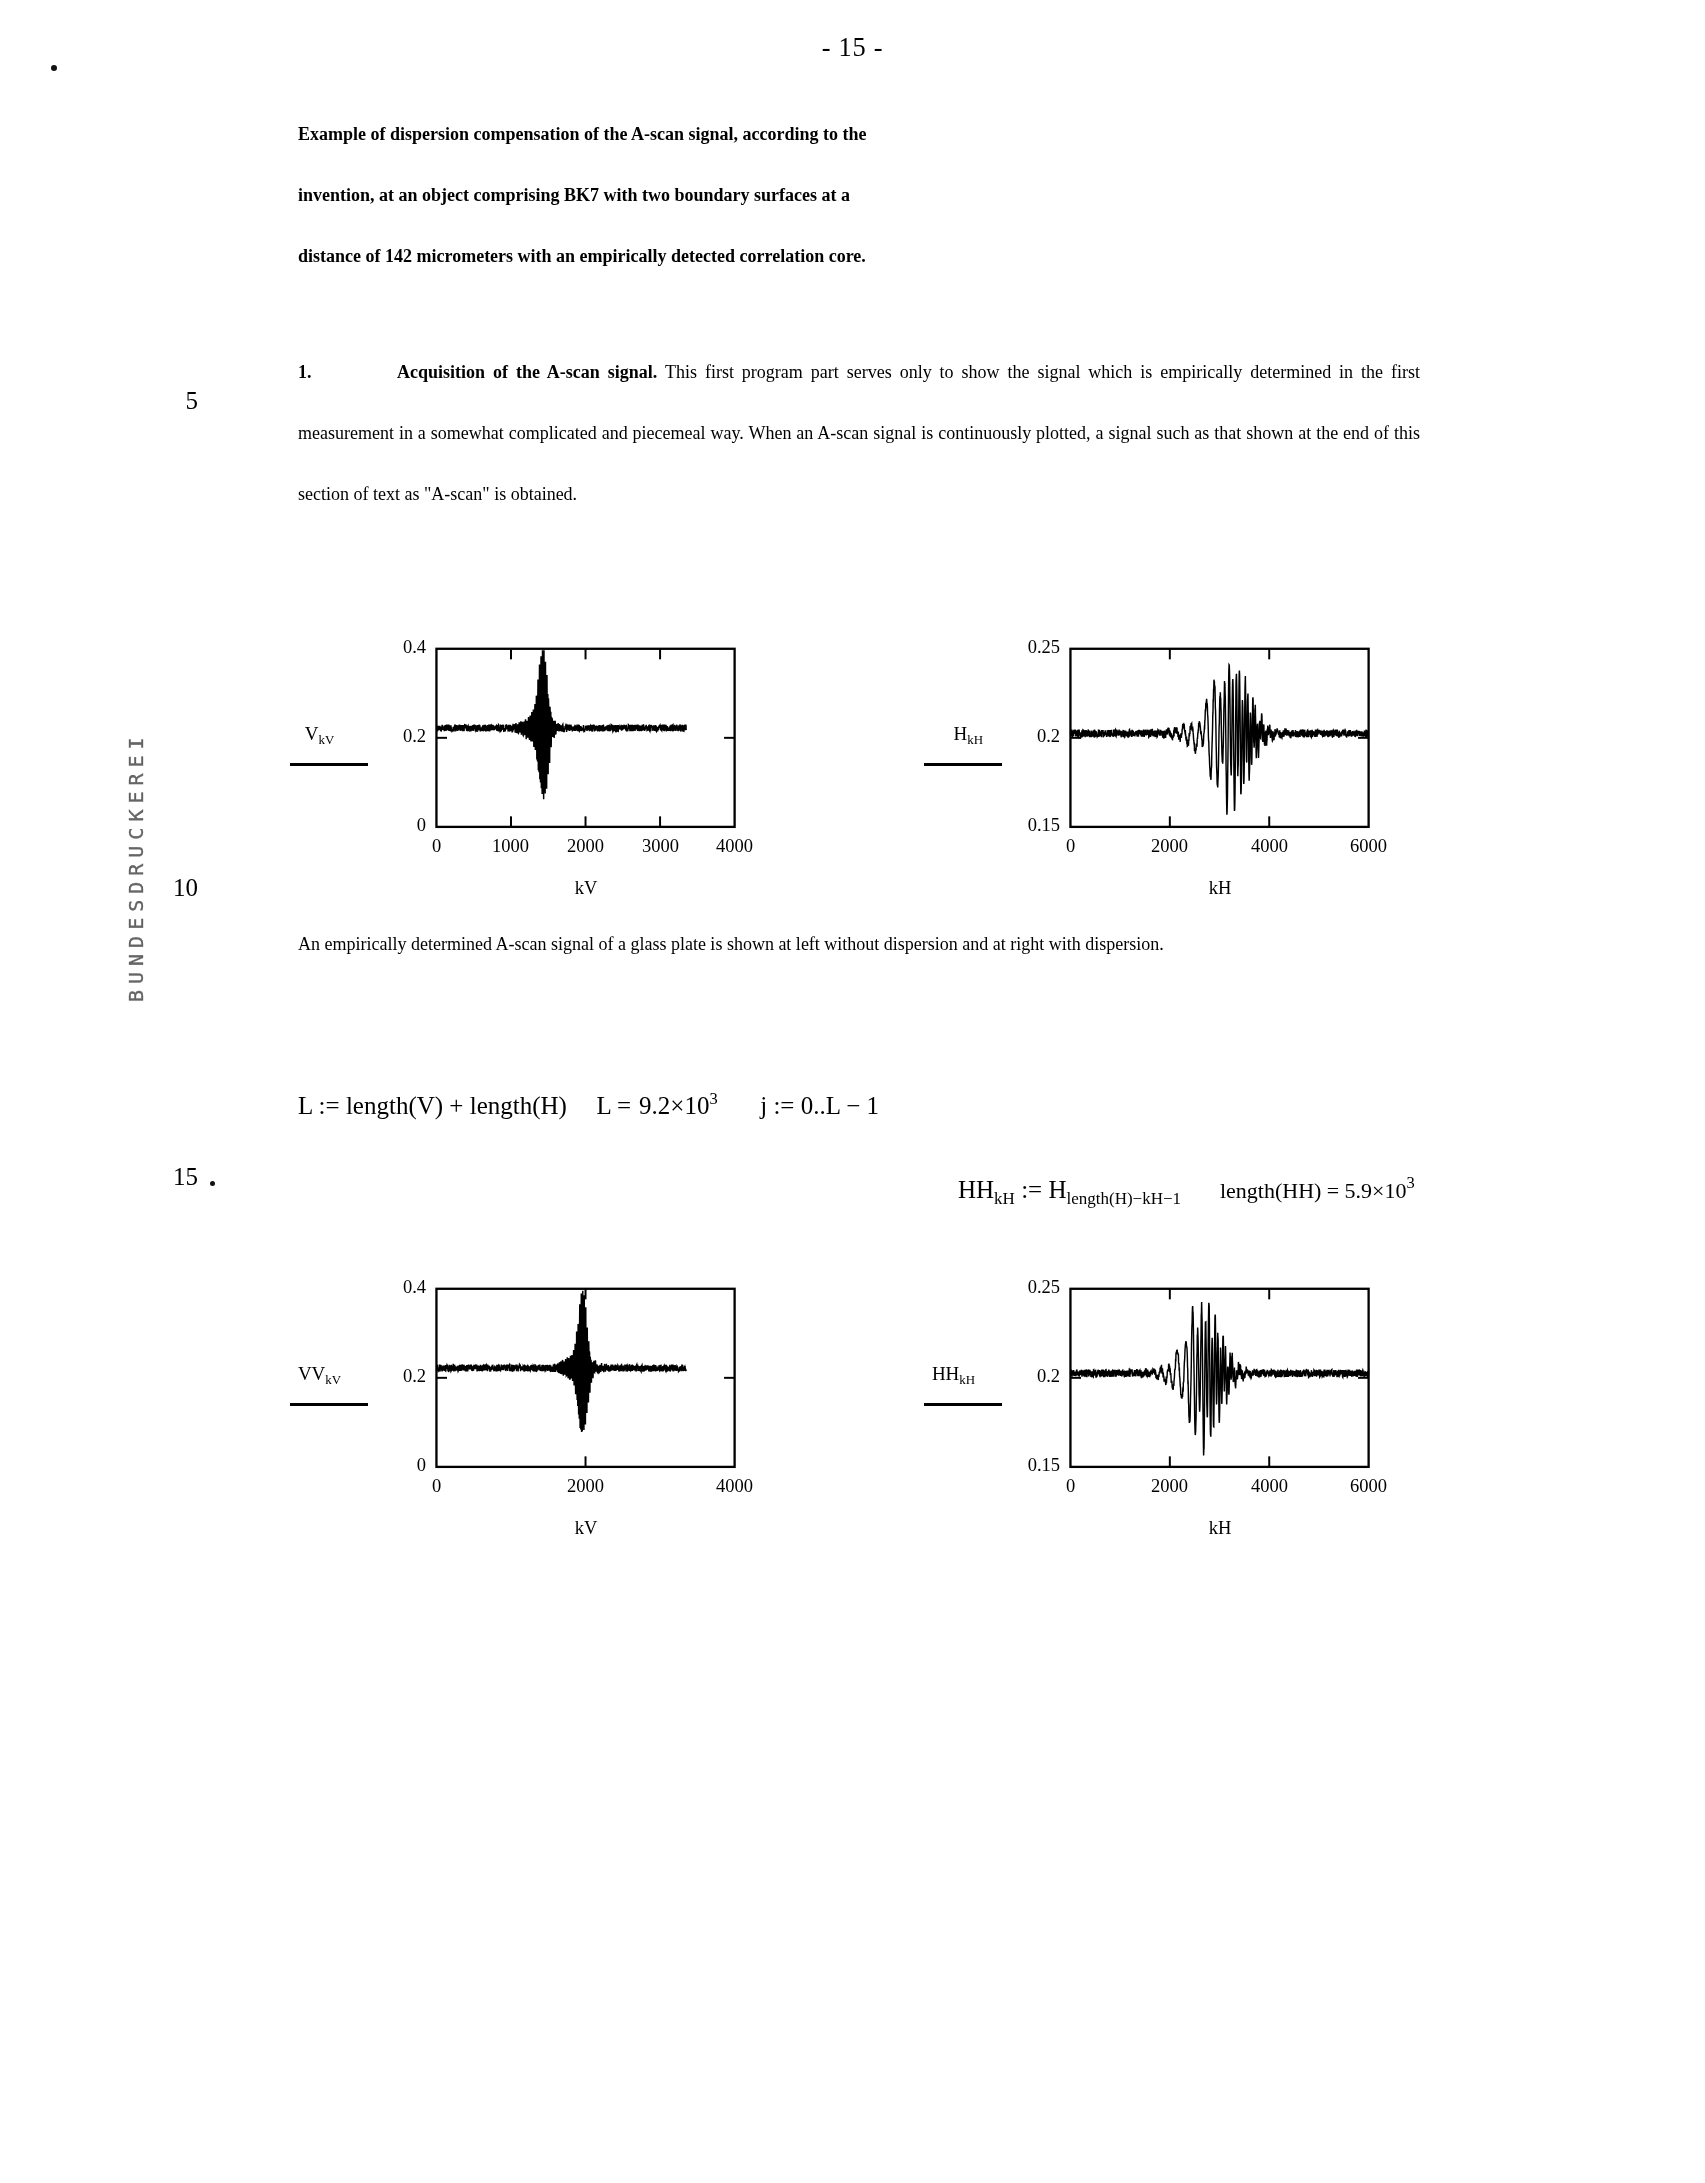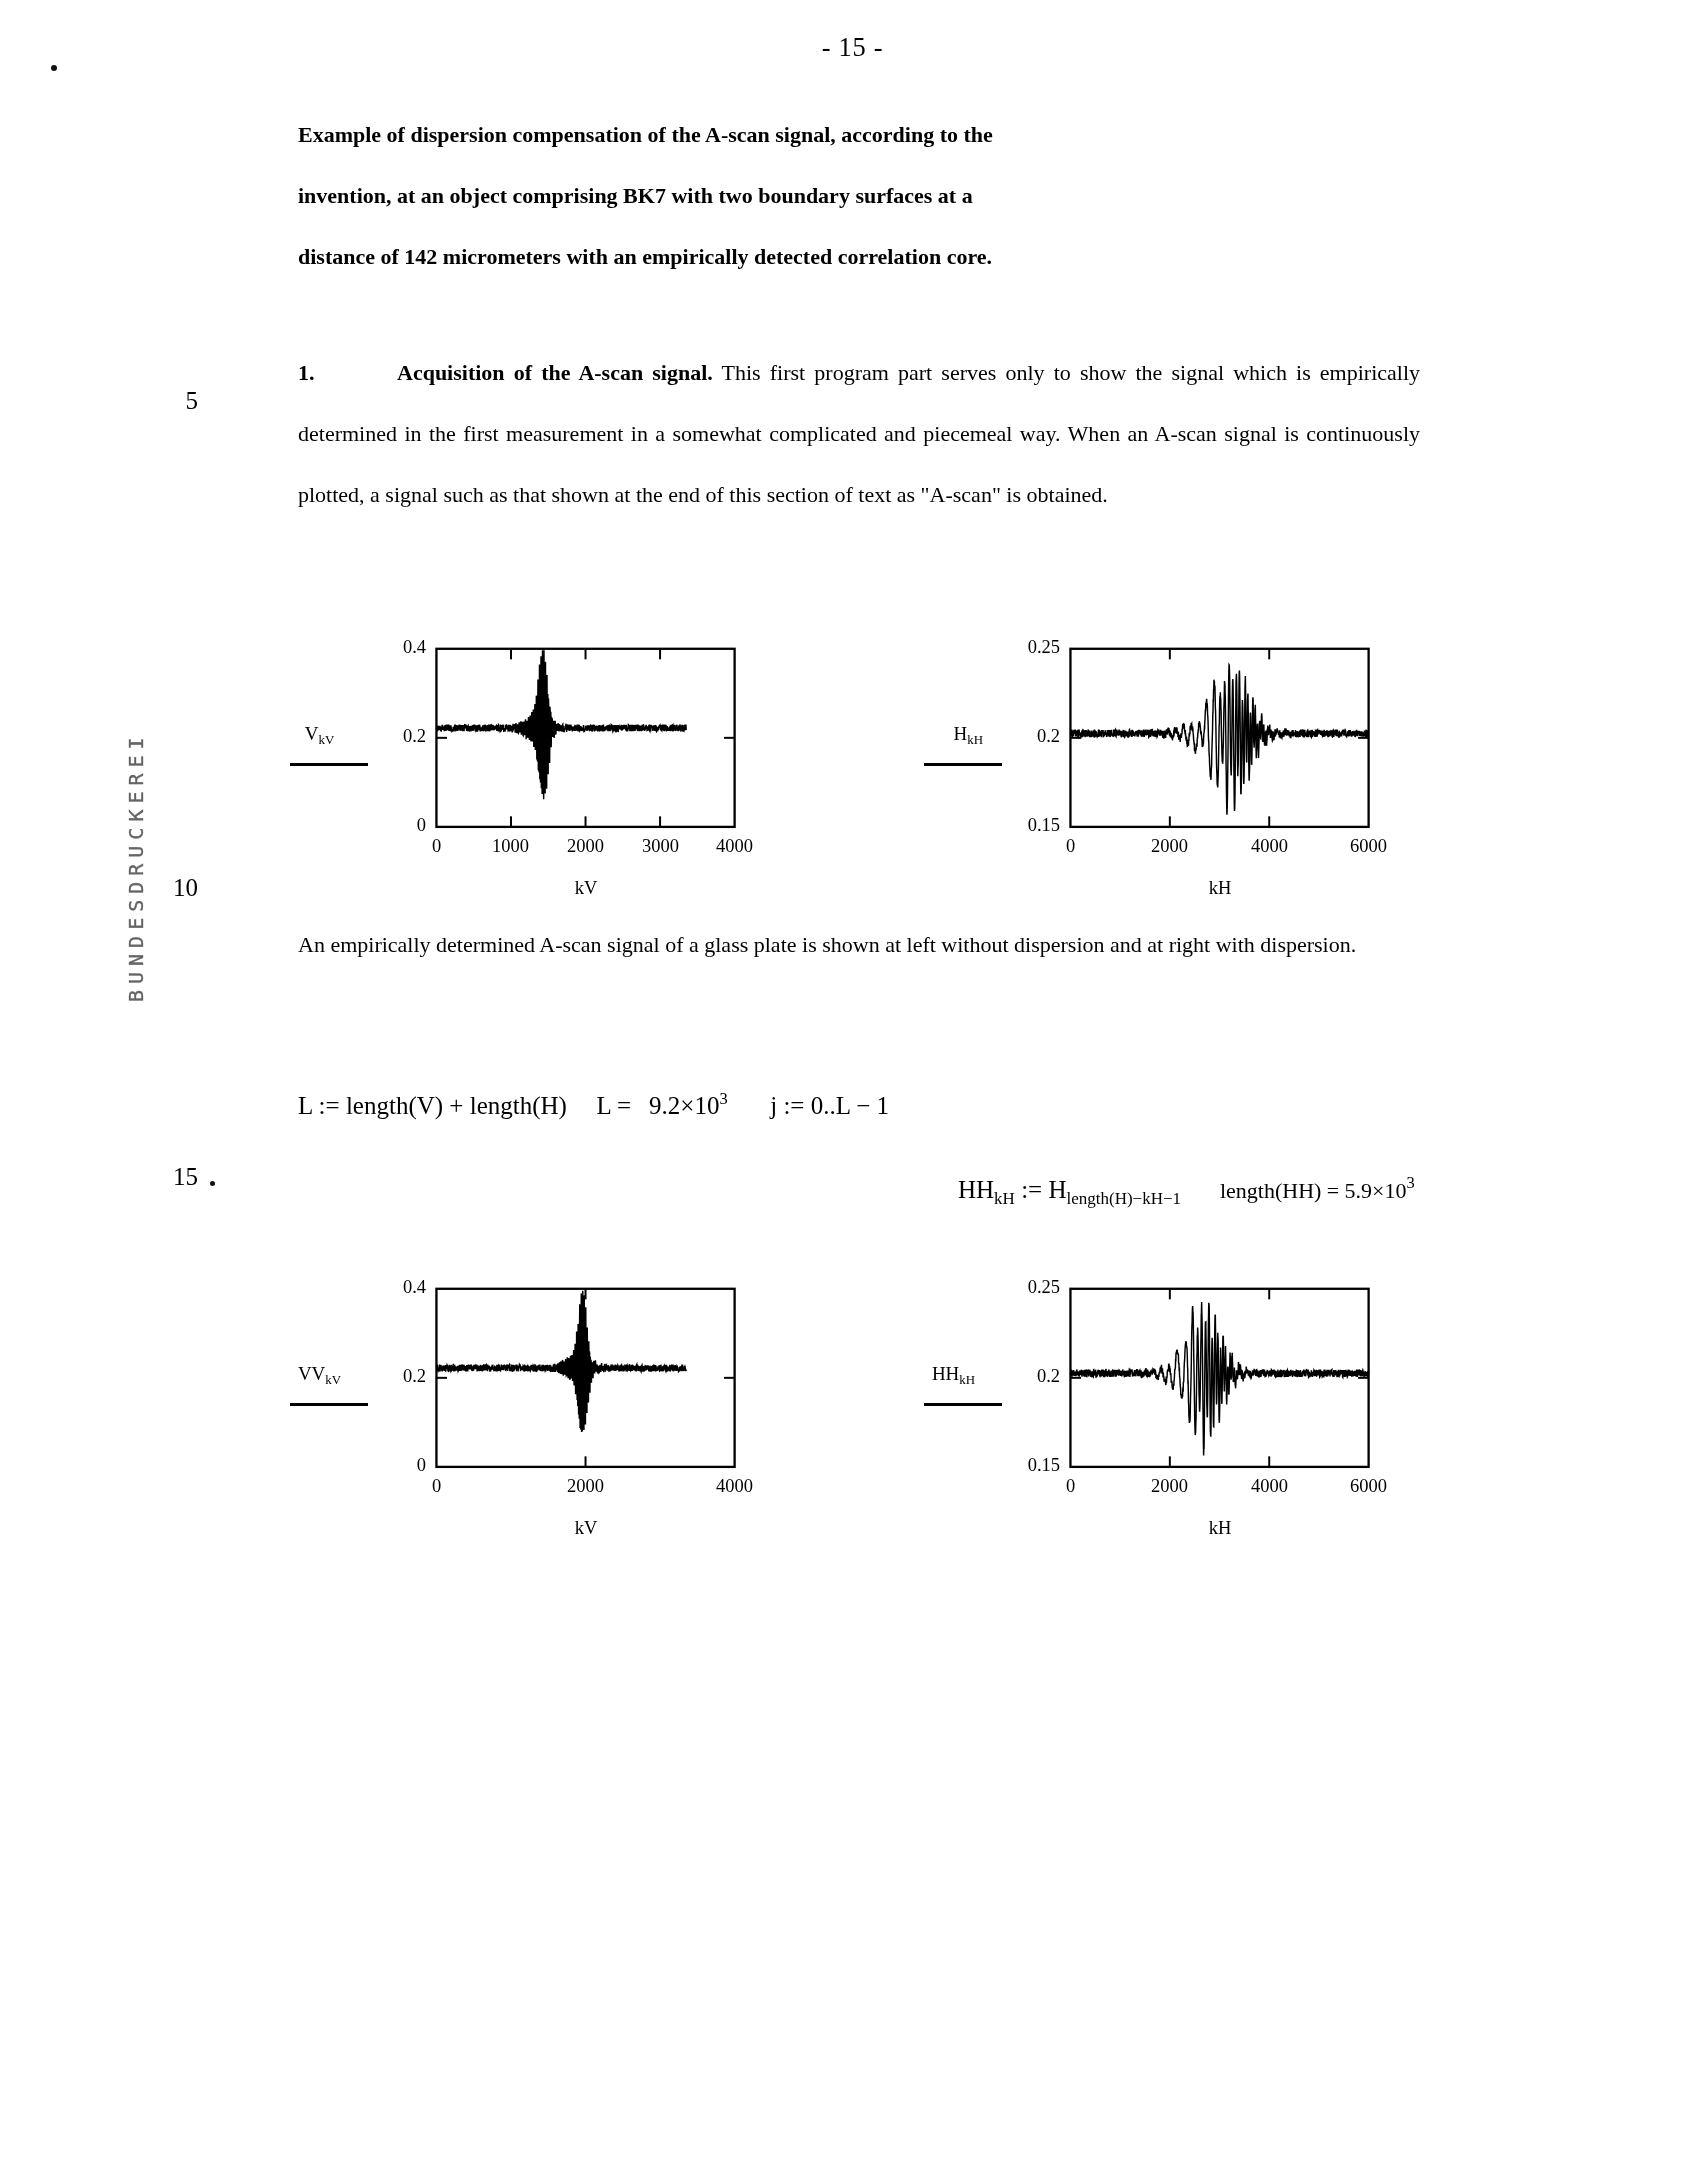--- a/index.html
+++ b/index.html
@@ -60,21 +60,21 @@
     font-size: 25px;
     text-align: right;
     width: 53px;
   }
 
   
   .tblock {
     position: absolute;
     left: 298px;
     width: 1122px;
-    font-size: 22px;
+    font-size: 18px;
     line-height: 61px;
   }
   .tblock.bold { font-weight: bold; }
   .bold-run { font-weight: bold; }
   .indent-num {
     display: inline-block;
     width: 99px;
   }
 
   
@@ -201,21 +201,21 @@
       <div class="xtick-lab" style="left: 417px; width: 55px; text-align: center; top: 202px;">6000</div>
       <div class="xlab-axis" style="left: 147px; width: 298px; top: 244px;">kH</div>
       <div class="legend" style="left: 0px; width: 59px; top: 89px; text-align: right;"><span>H</span><sub class="m">kH</sub><span class="swatch"></span></div>
     </div>
 
   <div class="tblock" style="top:914px; text-align:justify;">An empirically determined A-scan signal of a glass plate is shown at left without dispersion and at right with dispersion.</div>
 
   <div class="mathline" style="left:298px; top:1089px;">
     <span class="mi">L := length(V) + length(H)</span>
     <span style="display:inline-block;width:17px"></span>
-    <span class="mi">L =</span><span class="mi" style="margin-left:18px">9.2×10</span><sup class="m">3</sup>
+    <span class="mi">L =</span><span class="mi" style="margin-left:8px">9.2×10</span><sup class="m">3</sup>
     <span style="display:inline-block;width:30px"></span>
     <span class="mi">j := 0..L − 1</span>
   </div>
 
 
   <div class="mathline" style="left:958px; top:1173px;">
     <span class="mi">HH</span><sub class="m">kH</sub>
     <span class="mi">:=</span>
     <span class="mi">H</span><sub class="m">length(H)−kH−1</sub>
     <span style="display:inline-block;width:26.4px"></span>

